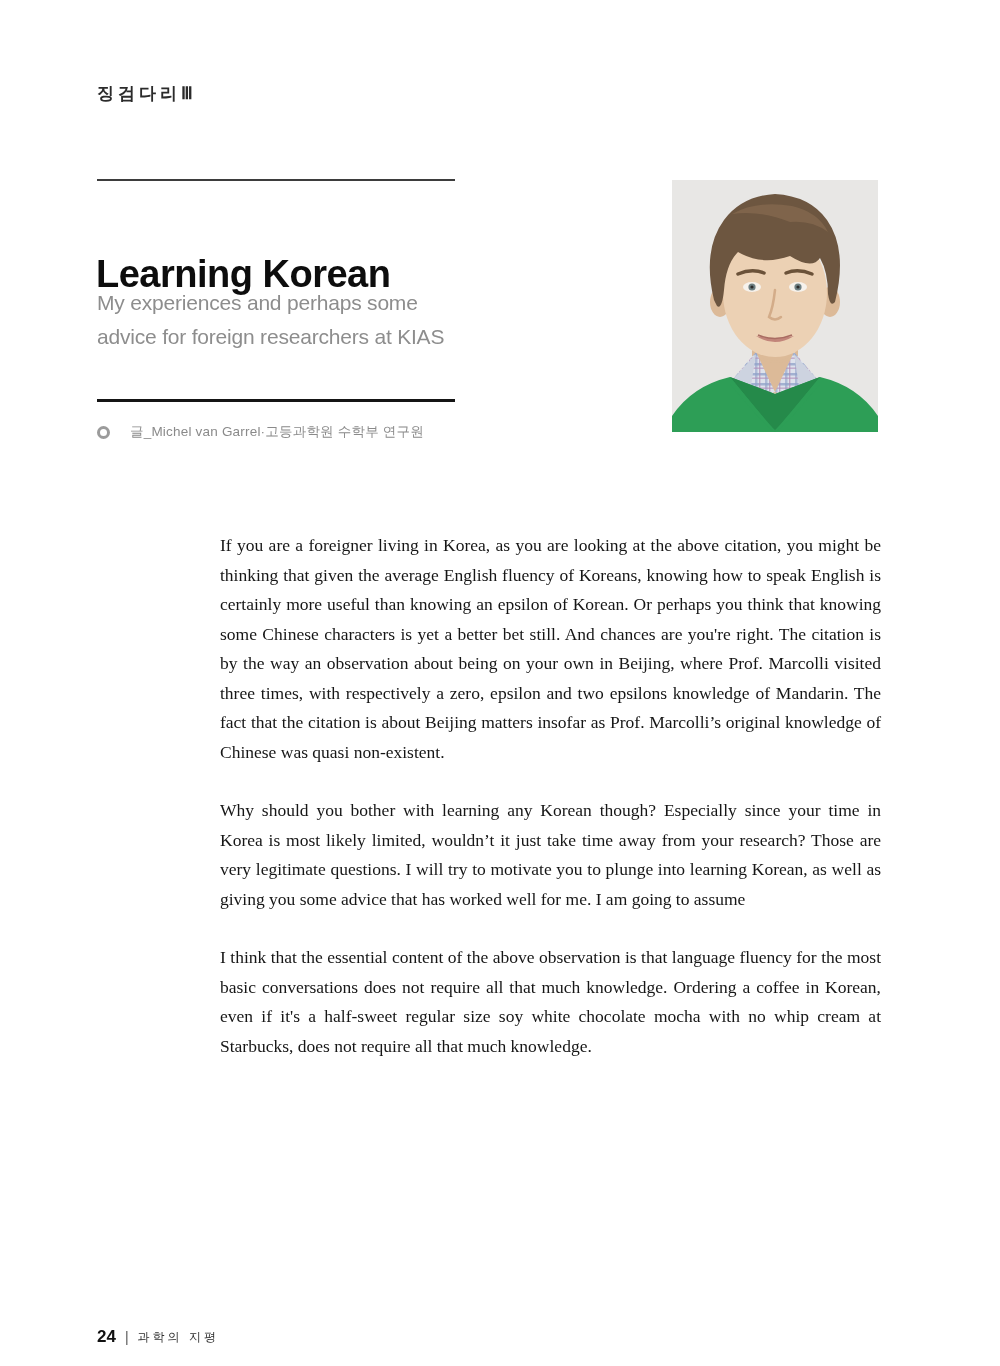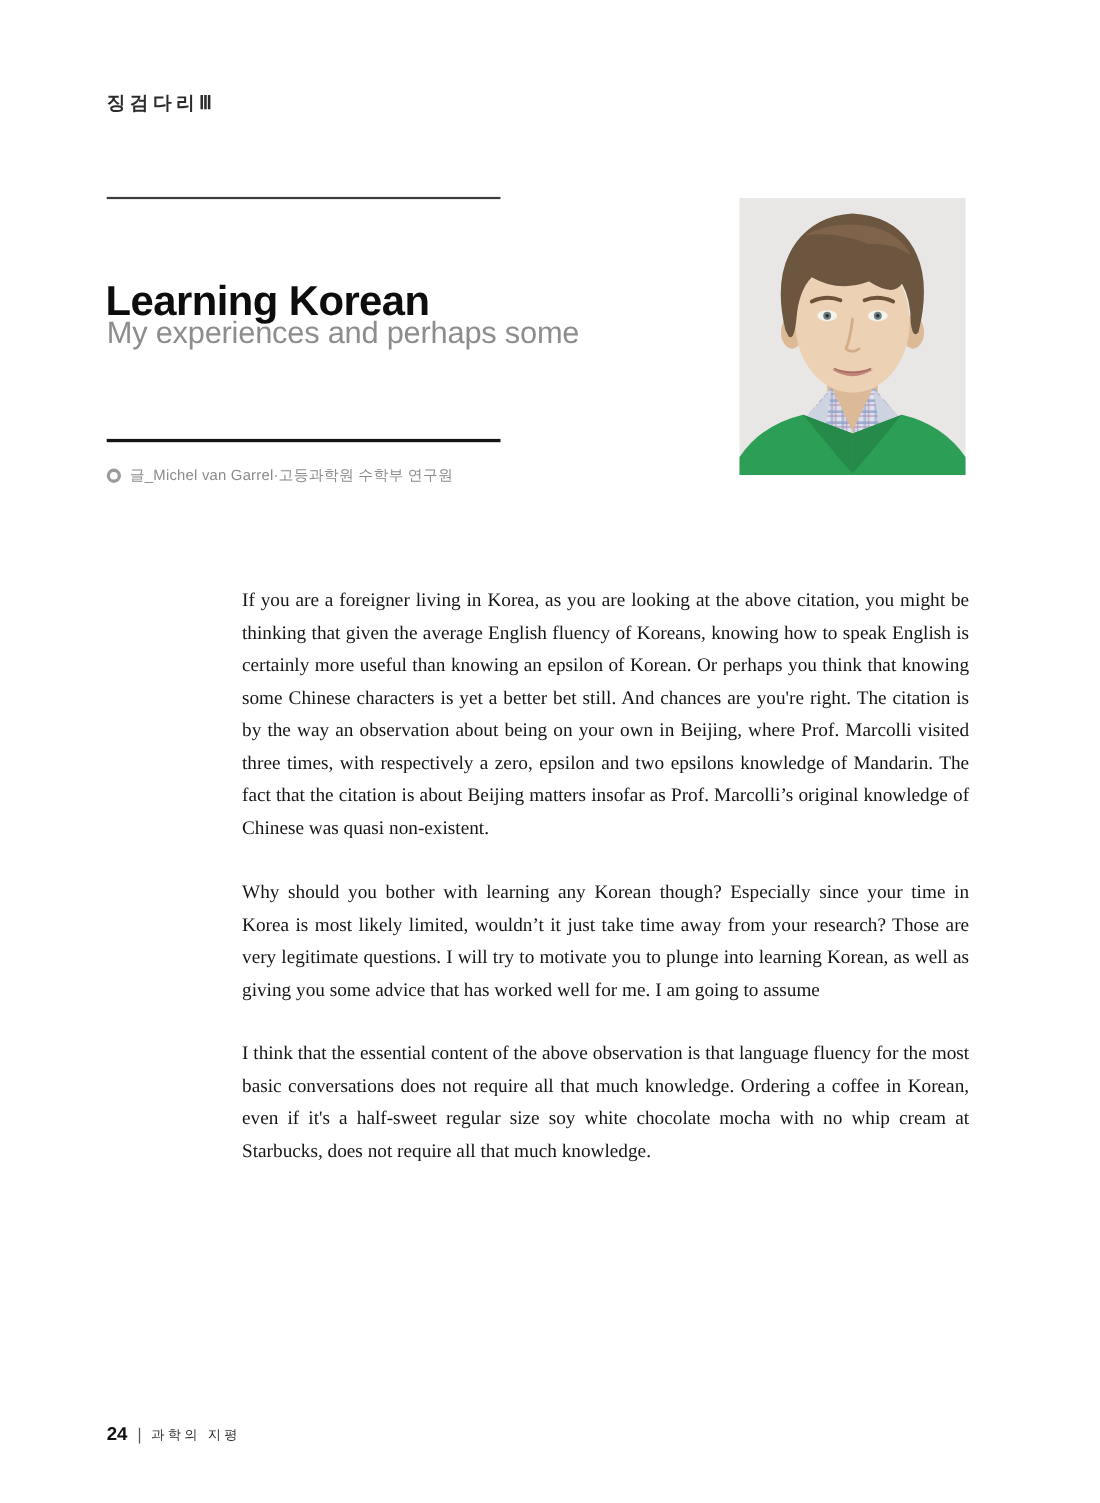--- a/index.html
+++ b/index.html
@@ -34,32 +34,32 @@
     left: 96px; top: 232px;
     font-size: 38px;
     font-weight: 700;
     letter-spacing: -0.5px;
     color: #0d0d0d;
     margin-top: 21px;
   }
   .subtitle {
     position: absolute;
     left: 97px; top: 286px;
-    font-size: 28px;
+    font-size: 21px;
     font-weight: 400;
     color: #8d8d8d;
     line-height: 34px;
     letter-spacing: -0.2px;
   }
   .byline {
     position: absolute;
     left: 97px; top: 423px;
     display: flex;
     align-items: center;
-    gap: 8px;
+    gap: 20px;
   }
   .byline-icon {
     width: 13px; height: 13px;
     border-radius: 50%;
     border: 3.5px solid #9b9b9b;
     background: #ffffff;
     flex: 0 0 auto;
   }
   .byline-text {
     font-size: 13.5px;
@@ -79,21 +79,21 @@
     width: 661px;
     font-family: "Liberation Serif", serif;
     font-size: 17.5px;
     line-height: 29.5px;
     color: #161616;
     text-align: justify;
   }
   .body-col p { margin-bottom: 29px; }
   .footer {
     position: absolute;
-    left: 97px; top: 1294px;
+    left: 97px; top: 1327px;
     display: flex;
     align-items: center;
     gap: 9px;
   }
   .footer .pagenum {
     font-size: 17px;
     font-weight: 700;
     color: #111111;
   }
   .footer .divider {
@@ -115,20 +115,21 @@
 <div class="page">
 
   <div class="section-tag">징검다리Ⅲ</div>
 
   <div class="rule rule-top"></div>
 
   <h1 class="title">Learning Korean</h1>
 
   <div class="subtitle">
     <div>My experiences and perhaps some</div>
+    <div>advice for foreign researchers at KIAS</div>
   </div>
 
   <div class="rule rule-byline"></div>
 
   <div class="byline">
     <span class="byline-icon"></span>
     <span class="byline-text">글_Michel van Garrel·고등과학원 수학부 연구원</span>
   </div>
 
   <div class="photo">

